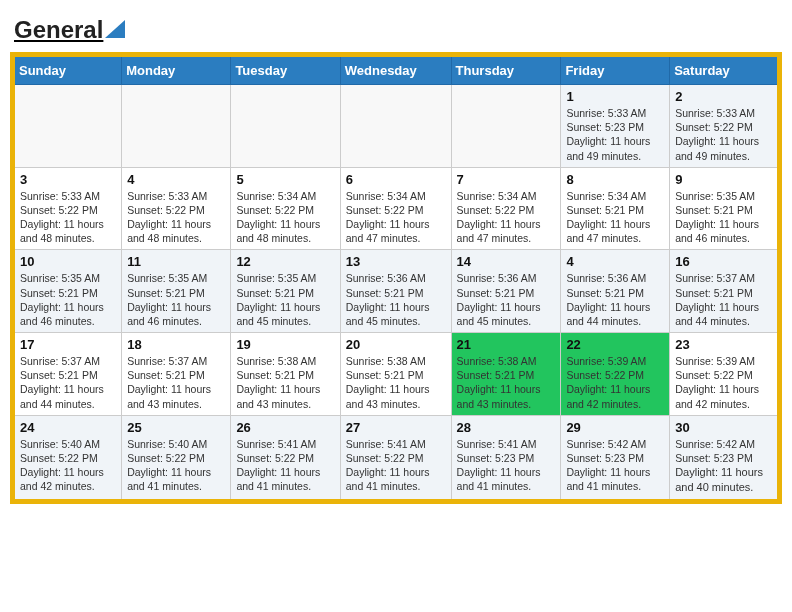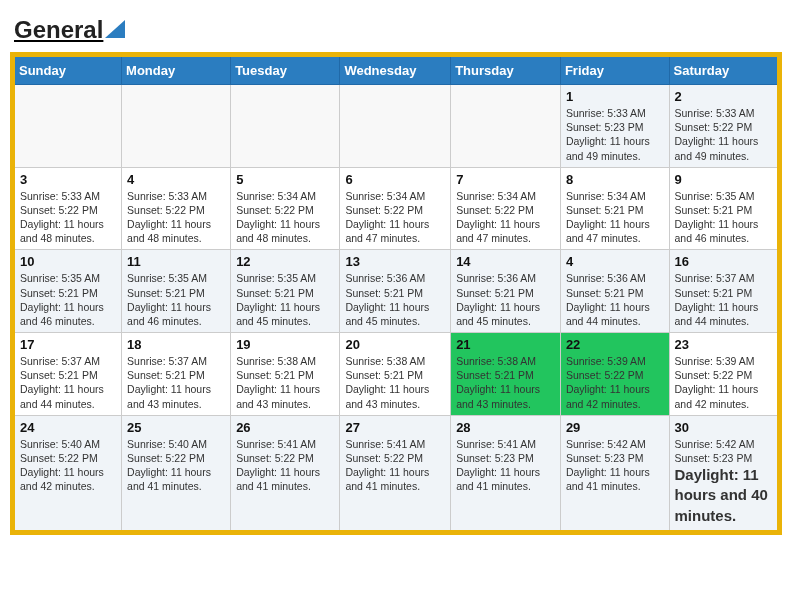--- a/index.html
+++ b/index.html
@@ -292,17 +292,17 @@
         <td style="background: rgb(240, 244, 248);">
           <span class="day-number">29</span>
           <div style="font-size: 10.5px; line-height: 1.35; color: rgb(51, 51, 51);">Sunrise: 5:42 AM</div>
           <div style="font-size: 10.5px; line-height: 1.35; color: rgb(51, 51, 51);">Sunset: 5:23 PM</div>
           <div style="font-size: 10.5px; line-height: 1.35; color: rgb(51, 51, 51);">Daylight: 11 hours and 41 minutes.</div>
         </td>
         <td style="background: rgb(240, 244, 248);">
           <span class="day-number">30</span>
           <div style="font-size: 10.5px; line-height: 1.35; color: rgb(51, 51, 51);">Sunrise: 5:42 AM</div>
           <div style="font-size: 10.5px; line-height: 1.35; color: rgb(51, 51, 51);">Sunset: 5:23 PM</div>
-          <div style="font-size: 15px; line-height: 1.35; color: rgb(51, 51, 51); font-weight: bold;">Daylight: 11 hours and 40 minutes.</div>
+          <div style="font-size: 11px; line-height: 1.35; color: rgb(51, 51, 51);">Daylight: 11 hours and 40 minutes.</div>
         </td>
       </tr>
     </tbody>
 </table>
 
 </body></html>

